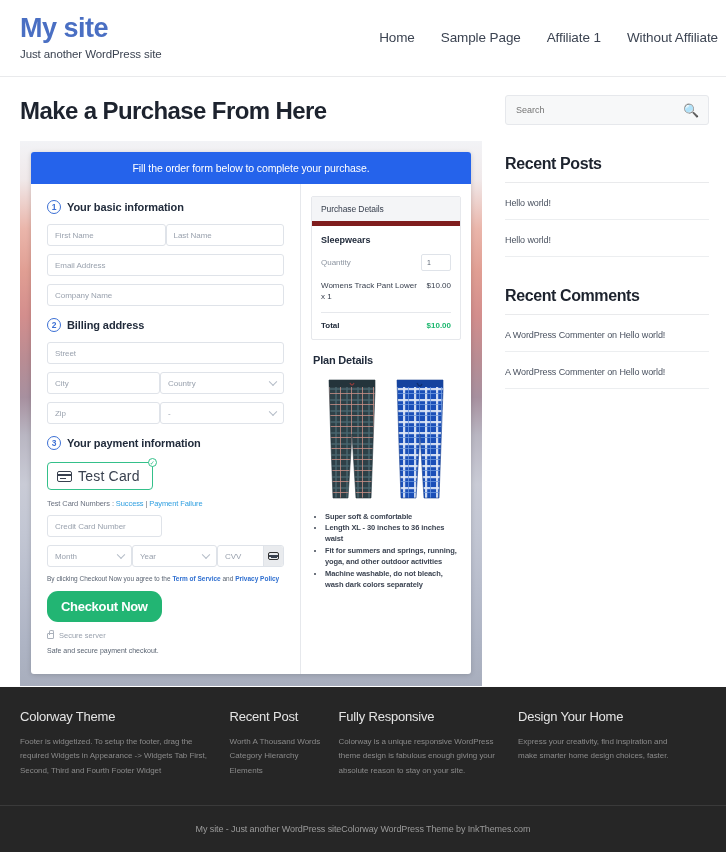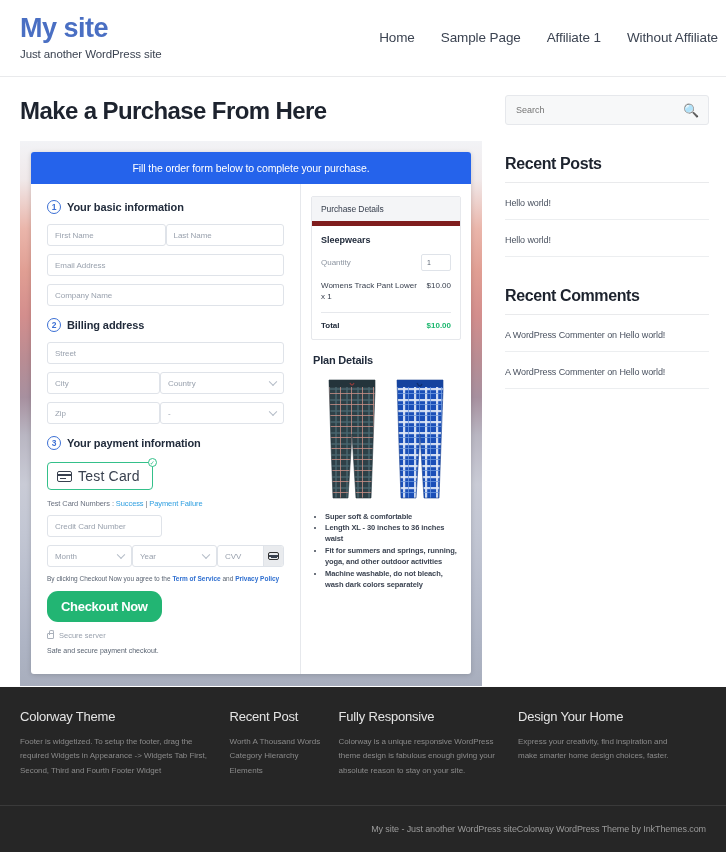--- a/index.html
+++ b/index.html
@@ -210,21 +210,21 @@
   .fcol:nth-child(2) { width: 115px; }
   .fcol:nth-child(3) { width: 190px; }
   .fcol:nth-child(4) { width: 199px; }
   .fcol-title { font-size: 13px; color: #e4e4e4; font-weight: 400; margin-bottom: 11px; letter-spacing:-0.2px;}
   .fcol-text { font-size: 8px; color: #8a8a8a; line-height: 1.85; letter-spacing:-0.05px;}
   .flist { list-style: none; }
   .flist li { font-size: 8px; color: #8a8a8a; line-height: 1.85; }
   .flist a { color: #8a8a8a; text-decoration: none; }
   .footer-bar {
     border-top: 1px solid #3a3a3a; height: 47px;
-    display: flex; align-items: center; justify-content: flex-end;
+    display: flex; align-items: center; justify-content: center;
     margin: 0 -20px; padding: 0 20px; background:#262626;
   }
   .fbar-txt { font-size: 9px; color: #9a9a9a; letter-spacing:-0.1px;}
 </style>
 </head>
 <body>
 
 <div class="page">
 
   <header class="site-header">

